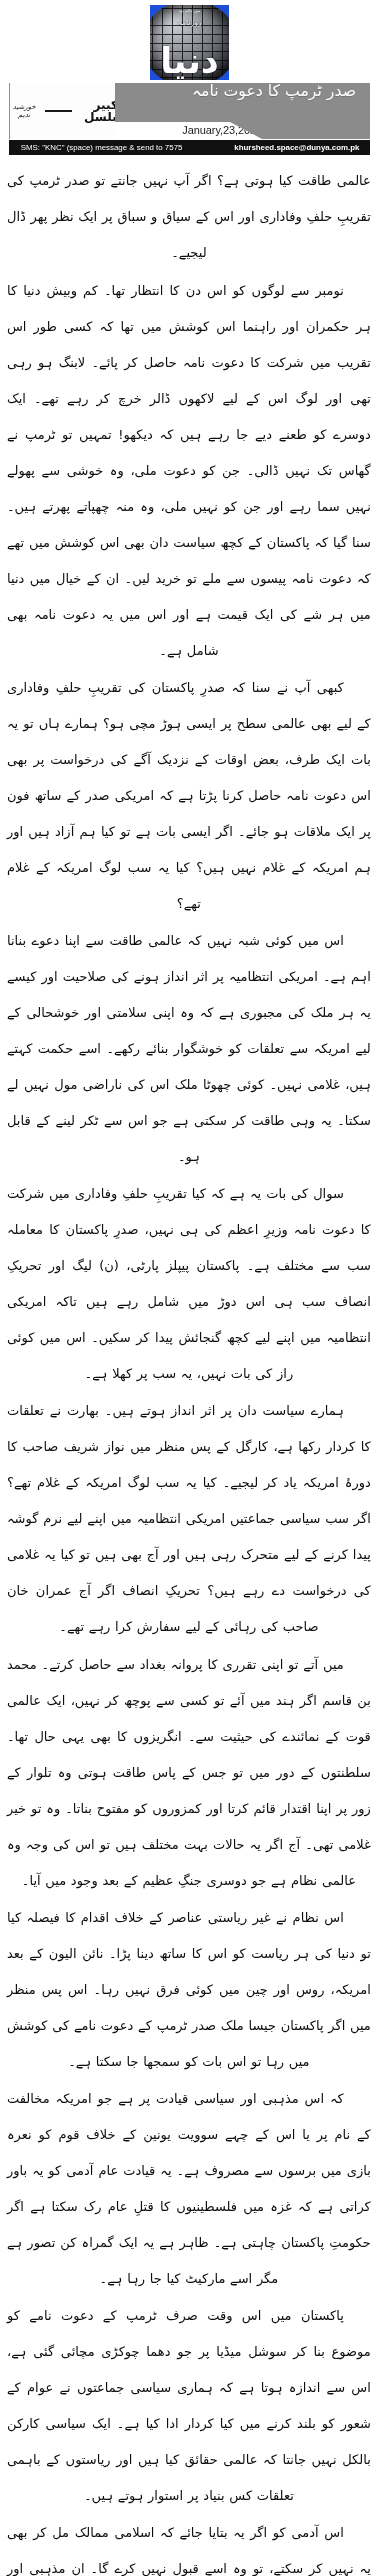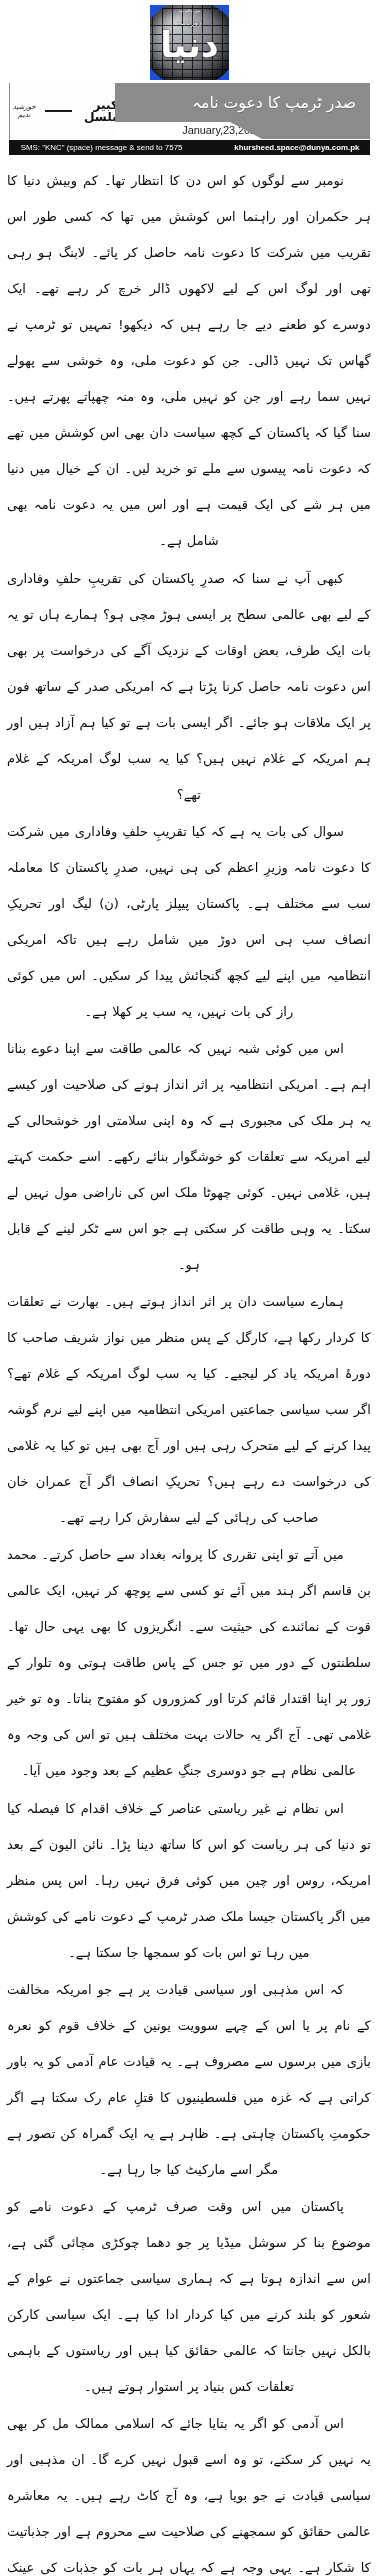--- a/index.html
+++ b/index.html
@@ -38,21 +38,21 @@
     width:96px; height:87px; border-radius:50%;
     background:
       repeating-linear-gradient(90deg, rgba(8,8,8,.85) 0 0.9px, transparent 0.9px 10px),
       repeating-linear-gradient(0deg, rgba(8,8,8,.8) 0 0.9px, transparent 0.9px 8.7px);
   }
   .logo-grid::after{
     content:""; position:absolute; inset:0; border-radius:50%;
     box-shadow:inset 0 0 14px 5.8px rgba(0,0,0,.75);
   }
   .logo-word {
-    position:absolute; left:0; right:0; bottom:19px;
+    position:absolute; left:0; right:0; bottom:3px;
     text-align:center;
     color:#fff;
     font-family:"DejaVu Sans", sans-serif;
     font-size:35px; line-height:.92;
     font-weight:700;
     letter-spacing:-0.6px;
     text-shadow:0 0 1.7px rgba(0,0,0,.8);
     z-index:3;
   }
   .logo-small {
@@ -139,21 +139,21 @@
   .ph-eye-r { position:absolute; left:31px; top:28px; width:4.7px; height:2.3px;
     background:#2e2820; border-radius:50%; }
   .ph-mous  { position:absolute; left:23px; top:35px; width:11.7px; height:2.9px;
     background:#53483d; border-radius:1.7px; }
   .ph-mouth { position:absolute; left:24.5px; top:40px; width:8.2px; height:1.2px;
     background:#6b5a4e; border-radius:1.2px; }
 
   .header-title-area {
     flex:1 1 auto;
     position:relative;
-    display:flex; align-items:center; justify-content:flex-start;
+    display:flex; justify-content:flex-start;
     padding:0 14px 15px 0;
   }
   .headline {
     color:#ffffff;
     font-family:"DejaVu Sans", sans-serif;
     font-size:15.7px;
     font-weight:400;
     white-space:nowrap;
     text-shadow:0 0.6px 0.6px rgba(0,0,0,.18);
     margin-top:-2.3px;
@@ -256,24 +256,25 @@
   </div>
 
 </div>
 
 <div class="strip">
   <span class="strip-sms">SMS: "KNC" (space) message &amp; send to 7575</span>
   <span class="strip-mail">khursheed.space@dunya.com.pk</span>
 </div>
 
 <div class="article" id="article-body">
+    <p>عالمی طاقت کیا ہوتی ہے؟ اگر آپ نہیں جانتے تو صدر ٹرمپ کی تقریبِ حلفِ وفاداری اور اس کے سیاق و سباق پر ایک نظر پھر ڈال لیجیے۔</p>
     <p class="indent">نومبر سے لوگوں کو اس دن کا انتظار تھا۔ کم وبیش دنیا کا ہر حکمران اور راہنما اس کوشش میں تھا کہ کسی طور اس تقریب میں شرکت کا دعوت نامہ حاصل کر پائے۔ لابنگ ہو رہی تھی اور لوگ اس کے لیے لاکھوں ڈالر خرچ کر رہے تھے۔ ایک دوسرے کو طعنے دیے جا رہے ہیں کہ دیکھو! تمہیں تو ٹرمپ نے گھاس تک نہیں ڈالی۔ جن کو دعوت ملی، وہ خوشی سے پھولے نہیں سما رہے اور جن کو نہیں ملی، وہ منہ چھپاتے پھرتے ہیں۔ سنا گیا کہ پاکستان کے کچھ سیاست دان بھی اس کوشش میں تھے کہ دعوت نامہ پیسوں سے ملے تو خرید لیں۔ ان کے خیال میں دنیا میں ہر شے کی ایک قیمت ہے اور اس میں یہ دعوت نامہ بھی شامل ہے۔</p>
     <p class="indent">کبھی آپ نے سنا کہ صدرِ پاکستان کی تقریبِ حلفِ وفاداری کے لیے بھی عالمی سطح پر ایسی ہوڑ مچی ہو؟ ہمارے ہاں تو یہ بات ایک طرف، بعض اوقات کے نزدیک آگے کی درخواست پر بھی اس دعوت نامہ حاصل کرنا پڑتا ہے کہ امریکی صدر کے ساتھ فون پر ایک ملاقات ہو جائے۔ اگر ایسی بات ہے تو کیا ہم آزاد ہیں اور ہم امریکہ کے غلام نہیں ہیں؟ کیا یہ سب لوگ امریکہ کے غلام تھے؟</p>
+    <p class="indent">اس میں کوئی شبہ نہیں کہ عالمی طاقت سے اپنا دعوے بنانا اہم ہے۔ امریکی انتظامیہ پر اثر انداز ہونے کی صلاحیت اور کیسے یہ ہر ملک کی مجبوری ہے کہ وہ اپنی سلامتی اور خوشحالی کے لیے امریکہ سے تعلقات کو خوشگوار بنائے رکھے۔ اسے حکمت کہتے ہیں، غلامی نہیں۔ کوئی چھوٹا ملک اس کی ناراضی مول نہیں لے سکتا۔ یہ وہی طاقت کر سکتی ہے جو اس سے ٹکر لینے کے قابل ہو۔</p>
     <p class="indent">سوال کی بات یہ ہے کہ کیا تقریبِ حلفِ وفاداری میں شرکت کا دعوت نامہ وزیرِ اعظم کی ہی نہیں، صدرِ پاکستان کا معاملہ سب سے مختلف ہے۔ پاکستان پیپلز پارٹی، (ن) لیگ اور تحریکِ انصاف سب ہی اس دوڑ میں شامل رہے ہیں تاکہ امریکی انتظامیہ میں اپنے لیے کچھ گنجائش پیدا کر سکیں۔ اس میں کوئی راز کی بات نہیں، یہ سب پر کھلا ہے۔</p>
-    <p class="indent">اس میں کوئی شبہ نہیں کہ عالمی طاقت سے اپنا دعوے بنانا اہم ہے۔ امریکی انتظامیہ پر اثر انداز ہونے کی صلاحیت اور کیسے یہ ہر ملک کی مجبوری ہے کہ وہ اپنی سلامتی اور خوشحالی کے لیے امریکہ سے تعلقات کو خوشگوار بنائے رکھے۔ اسے حکمت کہتے ہیں، غلامی نہیں۔ کوئی چھوٹا ملک اس کی ناراضی مول نہیں لے سکتا۔ یہ وہی طاقت کر سکتی ہے جو اس سے ٹکر لینے کے قابل ہو۔</p>
     <p class="indent">ہمارے سیاست دان پر اثر انداز ہوتے ہیں۔ بھارت نے تعلقات کا کردار رکھا ہے، کارگل کے پس منظر میں نواز شریف صاحب کا دورۂ امریکہ یاد کر لیجیے۔ کیا یہ سب لوگ امریکہ کے غلام تھے؟ اگر سب سیاسی جماعتیں امریکی انتظامیہ میں اپنے لیے نرم گوشہ پیدا کرنے کے لیے متحرک رہی ہیں اور آج بھی ہیں تو کیا یہ غلامی کی درخواست دے رہے ہیں؟ تحریکِ انصاف اگر آج عمران خان صاحب کی رہائی کے لیے سفارش کرا رہے تھے۔</p>
     <p class="indent">میں آتے تو اپنی تقرری کا پروانہ بغداد سے حاصل کرتے۔ محمد بن قاسم اگر ہند میں آئے تو کسی سے پوچھ کر نہیں، ایک عالمی قوت کے نمائندے کی حیثیت سے۔ انگریزوں کا بھی یہی حال تھا۔ سلطنتوں کے دور میں تو جس کے پاس طاقت ہوتی وہ تلوار کے زور پر اپنا اقتدار قائم کرتا اور کمزوروں کو مفتوح بناتا۔ وہ تو خیر غلامی تھی۔ آج اگر یہ حالات بہت مختلف ہیں تو اس کی وجہ وہ عالمی نظام ہے جو دوسری جنگِ عظیم کے بعد وجود میں آیا۔</p>
     <p class="indent">اس نظام نے غیر ریاستی عناصر کے خلاف اقدام کا فیصلہ کیا تو دنیا کی ہر ریاست کو اس کا ساتھ دینا پڑا۔ نائن الیون کے بعد امریکہ، روس اور چین میں کوئی فرق نہیں رہا۔ اس پس منظر میں اگر پاکستان جیسا ملک صدر ٹرمپ کے دعوت نامے کی کوشش میں رہا تو اس بات کو سمجھا جا سکتا ہے۔</p>
     <p class="indent">کہ اس مذہبی اور سیاسی قیادت پر ہے جو امریکہ مخالفت کے نام پر یا اس کے چہے سوویت یونین کے خلاف قوم کو نعرہ بازی میں برسوں سے مصروف ہے۔ یہ قیادت عام آدمی کو یہ باور کراتی ہے کہ غزہ میں فلسطینیوں کا قتلِ عام رک سکتا ہے اگر حکومتِ پاکستان چاہتی ہے۔ ظاہر ہے یہ ایک گمراہ کن تصور ہے مگر اسے مارکیٹ کیا جا رہا ہے۔</p>
     <p class="indent">پاکستان میں اس وقت صرف ٹرمپ کے دعوت نامے کو موضوع بنا کر سوشل میڈیا پر جو دھما چوکڑی مچائی گئی ہے، اس سے اندازہ ہوتا ہے کہ ہماری سیاسی جماعتوں نے عوام کے شعور کو بلند کرنے میں کیا کردار ادا کیا ہے۔ ایک سیاسی کارکن بالکل نہیں جانتا کہ عالمی حقائق کیا ہیں اور ریاستوں کے باہمی تعلقات کس بنیاد پر استوار ہوتے ہیں۔</p>
     <p class="indent">اس آدمی کو اگر یہ بتایا جائے کہ اسلامی ممالک مل کر بھی یہ نہیں کر سکتے، تو وہ اسے قبول نہیں کرے گا۔ ان مذہبی اور سیاسی قیادت نے جو بویا ہے، وہ آج کاٹ رہے ہیں۔ یہ معاشرہ عالمی حقائق کو سمجھنے کی صلاحیت سے محروم ہے اور جذباتیت کا شکار ہے۔ یہی وجہ ہے کہ یہاں ہر بات کو جذبات کی عینک سے دیکھا جاتا ہے۔</p>
   </div>
 
 
 </body></html>

